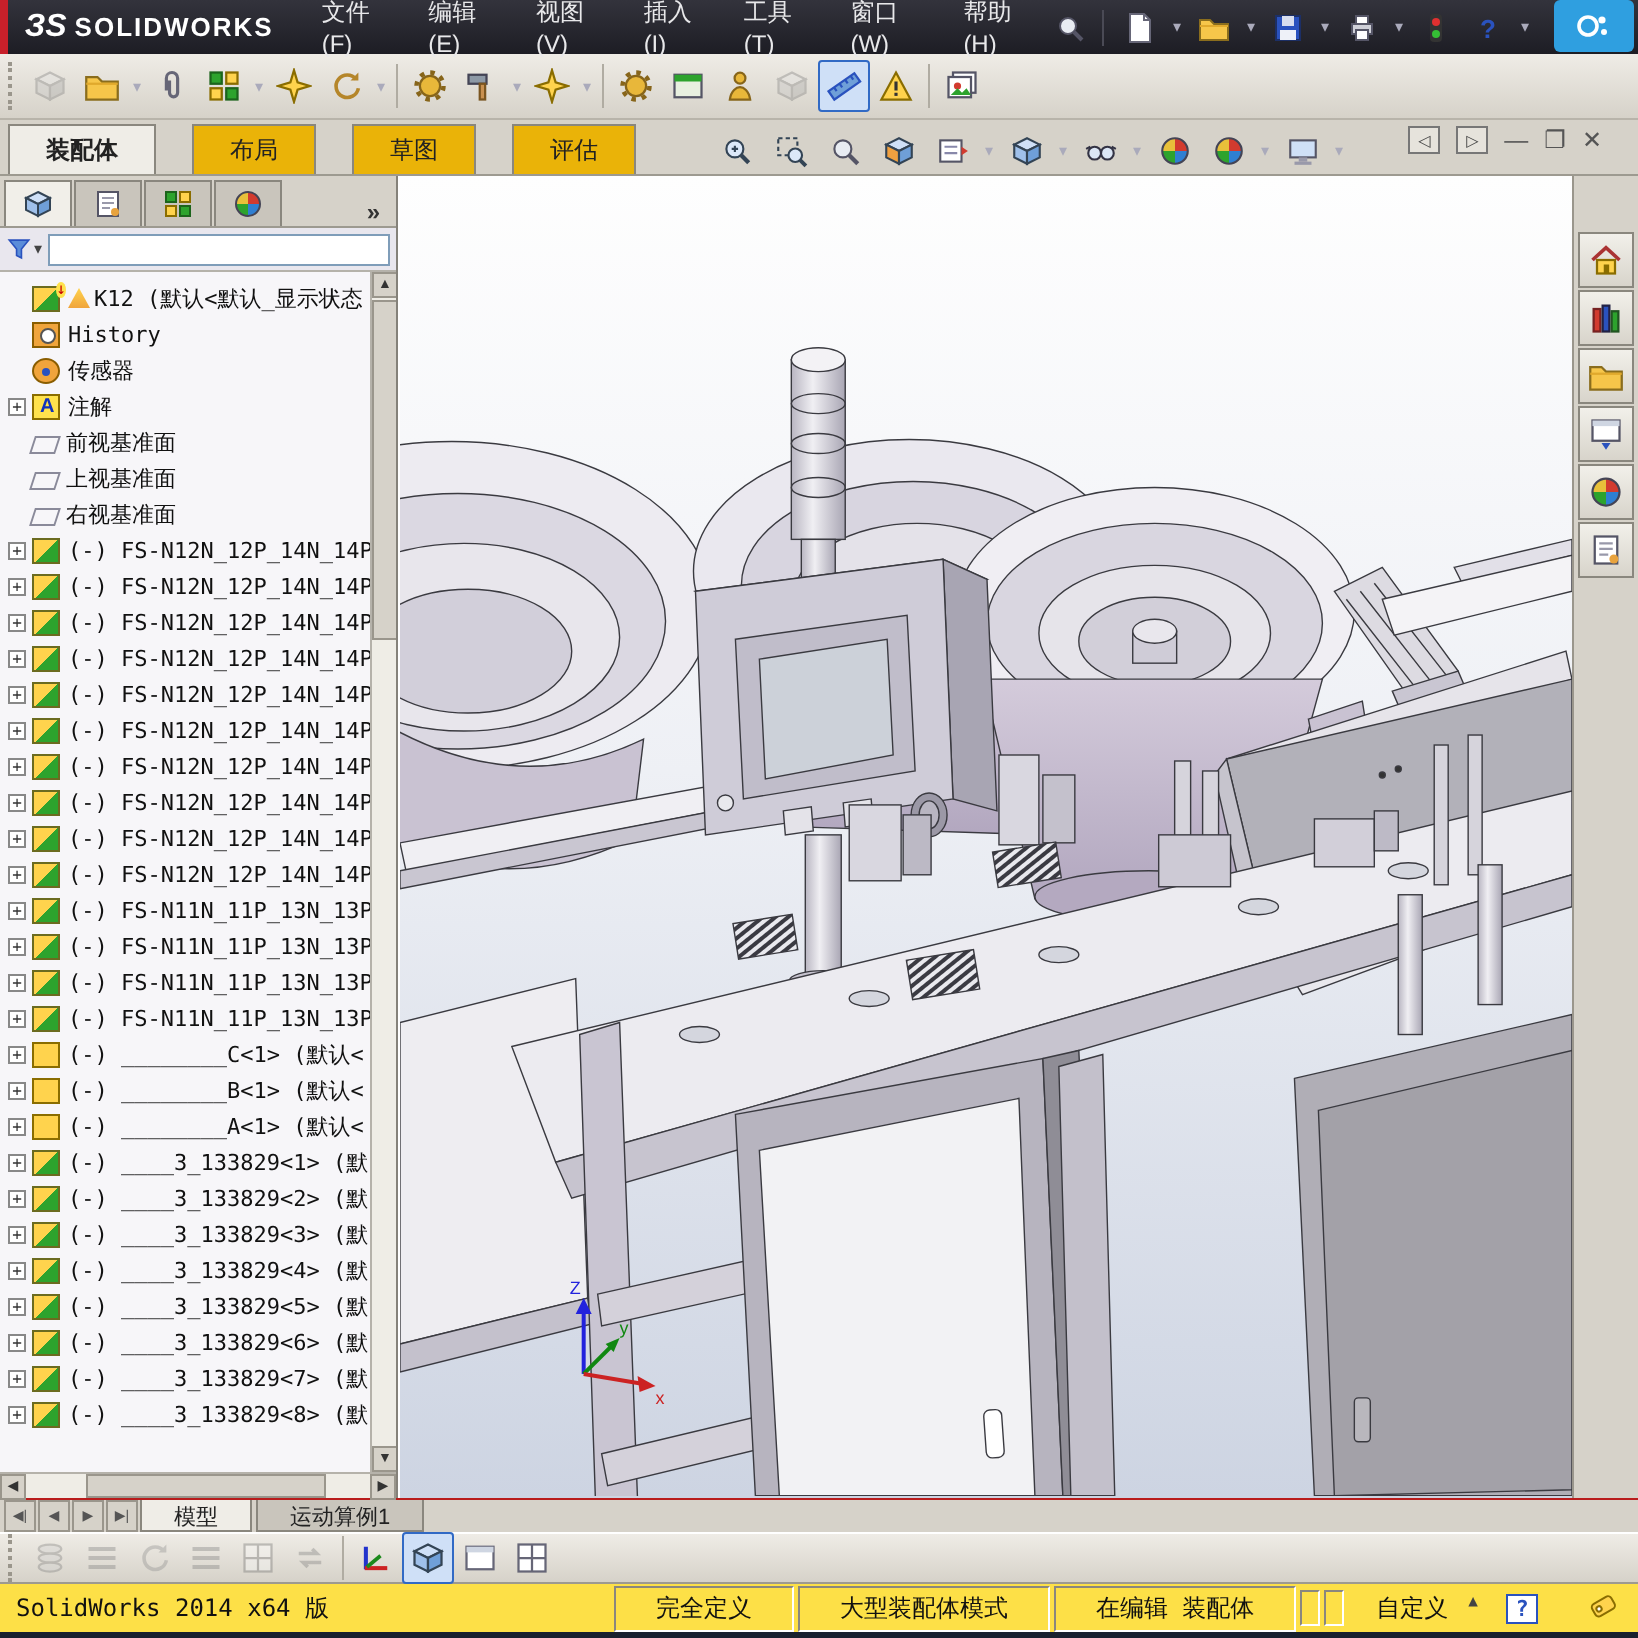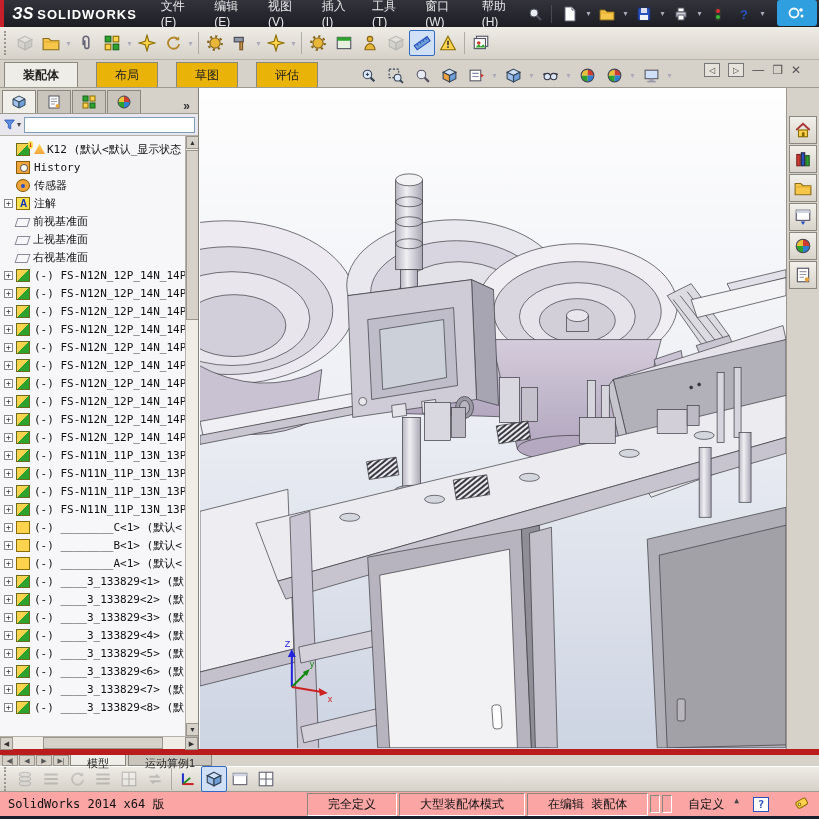--- a/index.html
+++ b/index.html
@@ -89,31 +89,31 @@
   
   .viewport { position:relative; width:587px; height:661px; background:linear-gradient(#fefefe 0%, #eef0f5 45%, #cdd4e2 100%); border-left:1px solid #fff; }
   .viewport svg.model { position:absolute; inset:0; }
 
   
   .taskpane { width:33px; background:#d6d2c9; border-left:1px solid #9a968c; padding-top:28px; display:flex; flex-direction:column; align-items:center; }
   .tp-btn { width:28px; height:28px; border:1px solid #8a877e; background:linear-gradient(#f2f0ea,#d8d4cb); display:flex; align-items:center; justify-content:center; margin-bottom:1px; }
   .tp-btn svg { width:18px; height:18px; }
 
   
-  .bottom-tabs { height:17px; background:#d6d2c9; border-top:6px solid #b91c1c; display:flex; align-items:stretch; }
+  .bottom-tabs { height:17px; background:#d6d2c9; border-top:1px solid #b91c1c; display:flex; align-items:stretch; }
   .nav-btns { display:flex; margin-left:2px; }
   .nav-btn { width:16px; border:1px solid #9a968c; background:#d6d2c9; font-size:7px; color:#555; display:flex; align-items:center; justify-content:center; margin-right:1px; }
   .btab { padding:1px 16px; border:1px solid #8a877e; border-top:none; background:#c9c5bc; font-size:11px; color:#222; margin-right:2px; }
   .btab.active { background:#efede7; }
 
   
   .view-toolbar { height:25px; background:linear-gradient(#efece6,#d6d2c9); border-top:1px solid #fff; display:flex; align-items:center; padding-left:4px; }
 
   
-  .statusbar { height:25px; background:#fca5a5; border-top:1px solid #9d9a90; display:flex; align-items:center; font:12px "DejaVu Sans Mono", monospace; color:#111; }
+  .statusbar { height:25px; background:#fde047; border-top:1px solid #9d9a90; display:flex; align-items:center; font:12px "DejaVu Sans Mono", monospace; color:#111; }
   .status-left { padding:0 8px; flex:1; }
   .scell { border:1px solid; border-color:#8a877e #fff #fff #8a877e; padding:2px 20px; margin-right:2px; white-space:nowrap; }
   .scell.mini { width:10px; height:18px; padding:0; }
   .custom-cell { display:flex; align-items:flex-start; gap:10px; padding:0 14px; }
   .custom-caret { font-size:8px; color:#444; }
   .help-box { width:16px; height:15px; background:#fff; border:1px solid #2a52be; color:#2a52be; font-weight:bold; font-size:11px; text-align:center; line-height:14px; }
   .tag-icon { margin:0 10px 0 24px; }
   .bottom-edge { height:3px; background:#18202e; }
 </style>
 </head>

